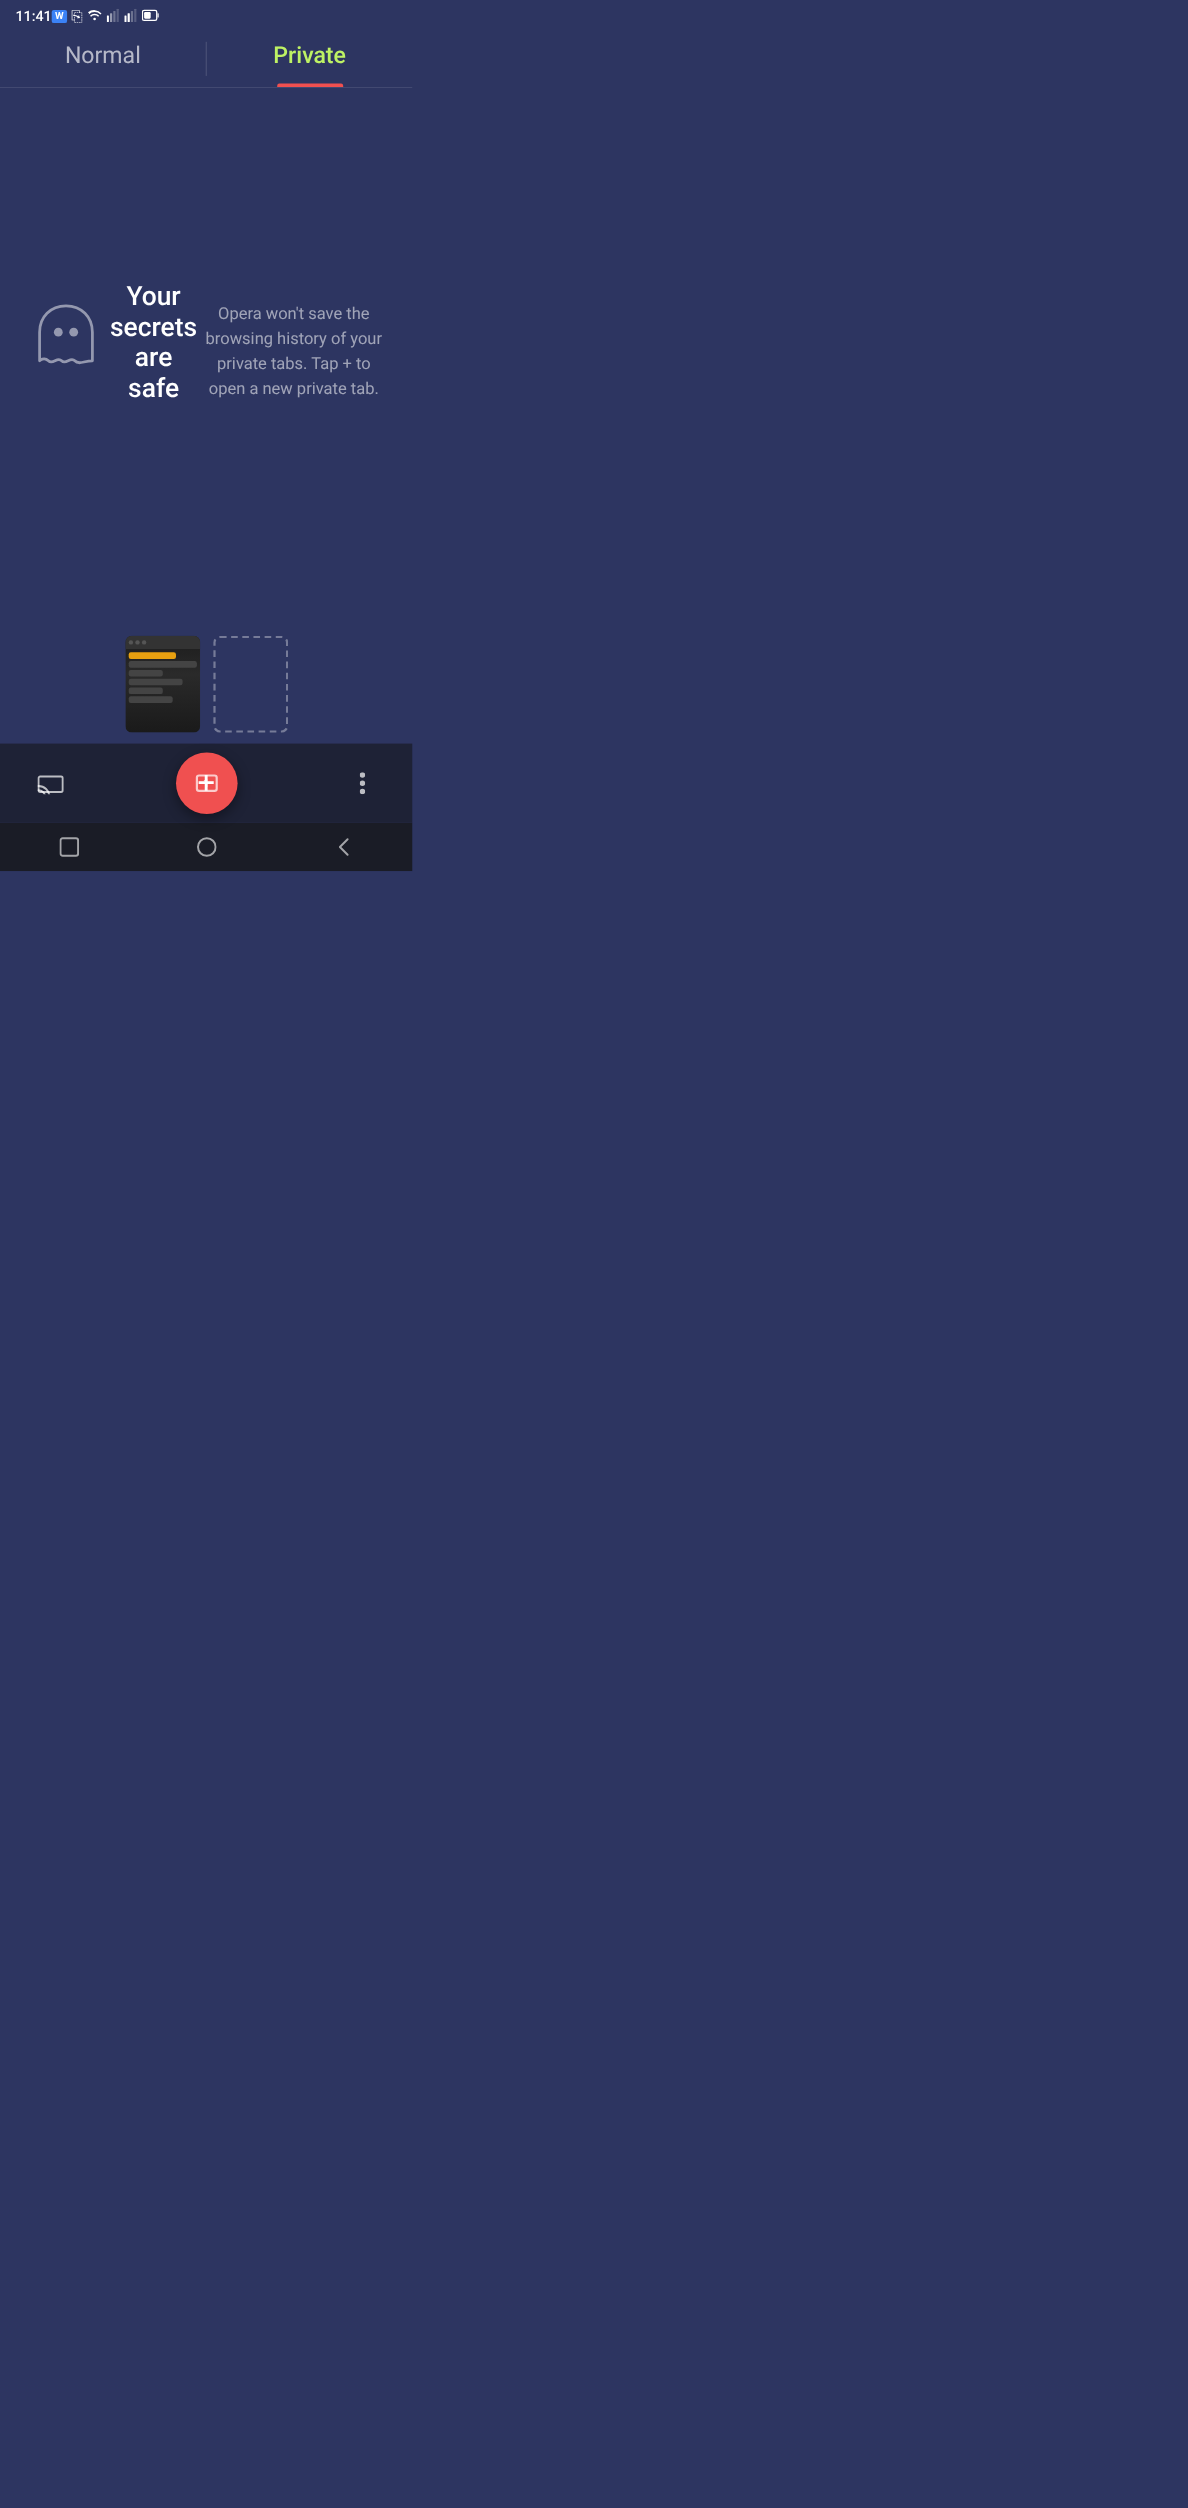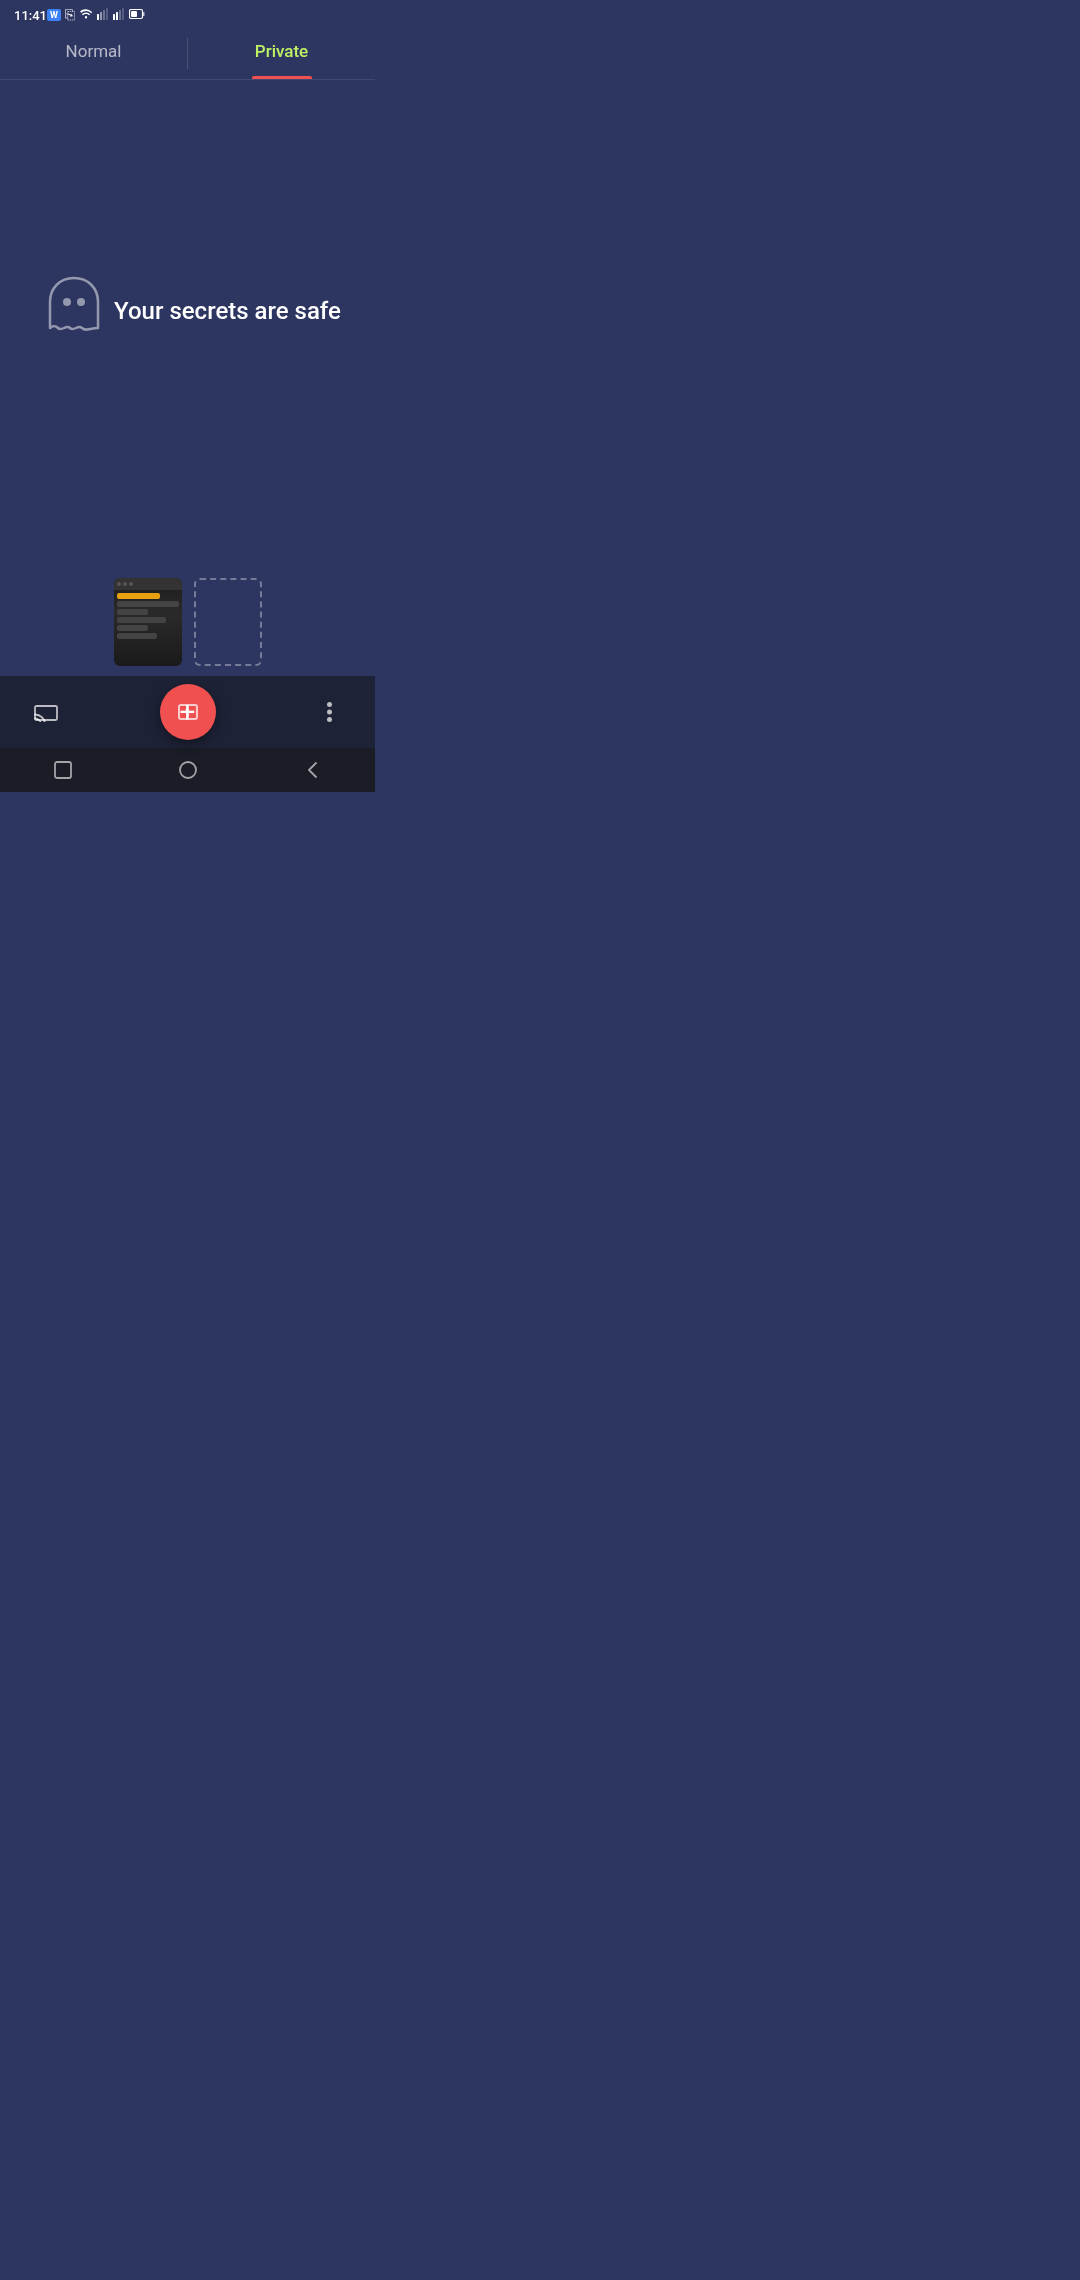--- a/index.html
+++ b/index.html
@@ -50,21 +50,21 @@
       display: flex;
       flex-direction: column;
       align-items: center;
       justify-content: center;
       cursor: pointer;
       position: relative;
       padding-bottom: 6px;
     }
     .tab-label {
       color: rgba(255,255,255,0.65);
-      font-size: 17px;
+      font-size: 21px;
       font-weight: 400;
     }
     .tab-item.active .tab-label {
       color: #bef264;
       font-weight: 500;
     }
     .tab-underline {
       position: absolute;
       bottom: 0;
       left: 50%;
@@ -319,20 +319,21 @@
     <svg width="80" height="80" viewBox="0 0 80 80" fill="none" xmlns="http://www.w3.org/2000/svg">
 
       <path d="M40 12C26 12 16 22 16 36V62C16 62 20 58 24 62C28 66 32 58 36 62C40 66 44 58 48 62C52 66 56 62 64 62V36C64 22 54 12 40 12Z" stroke="rgba(255,255,255,0.7)" stroke-width="2.5" fill="none" stroke-linejoin="round"></path>
 
       <circle cx="33" cy="36" r="4" fill="rgba(255,255,255,0.7)"></circle>
       <circle cx="47" cy="36" r="4" fill="rgba(255,255,255,0.7)"></circle>
     </svg>
   </div>
 
   <h2 class="main-title">Your secrets are safe</h2>
+  <p class="main-subtitle">Opera won't save the browsing history of your private tabs. Tap + to open a new private tab.</p>
 </div>
 
 <div class="thumbnails-area">
 
   <div class="thumb-card">
     <div class="thumb-inner">
       <div class="thumb-bar">
         <div class="thumb-dot"></div>
         <div class="thumb-dot"></div>
         <div class="thumb-dot"></div>

